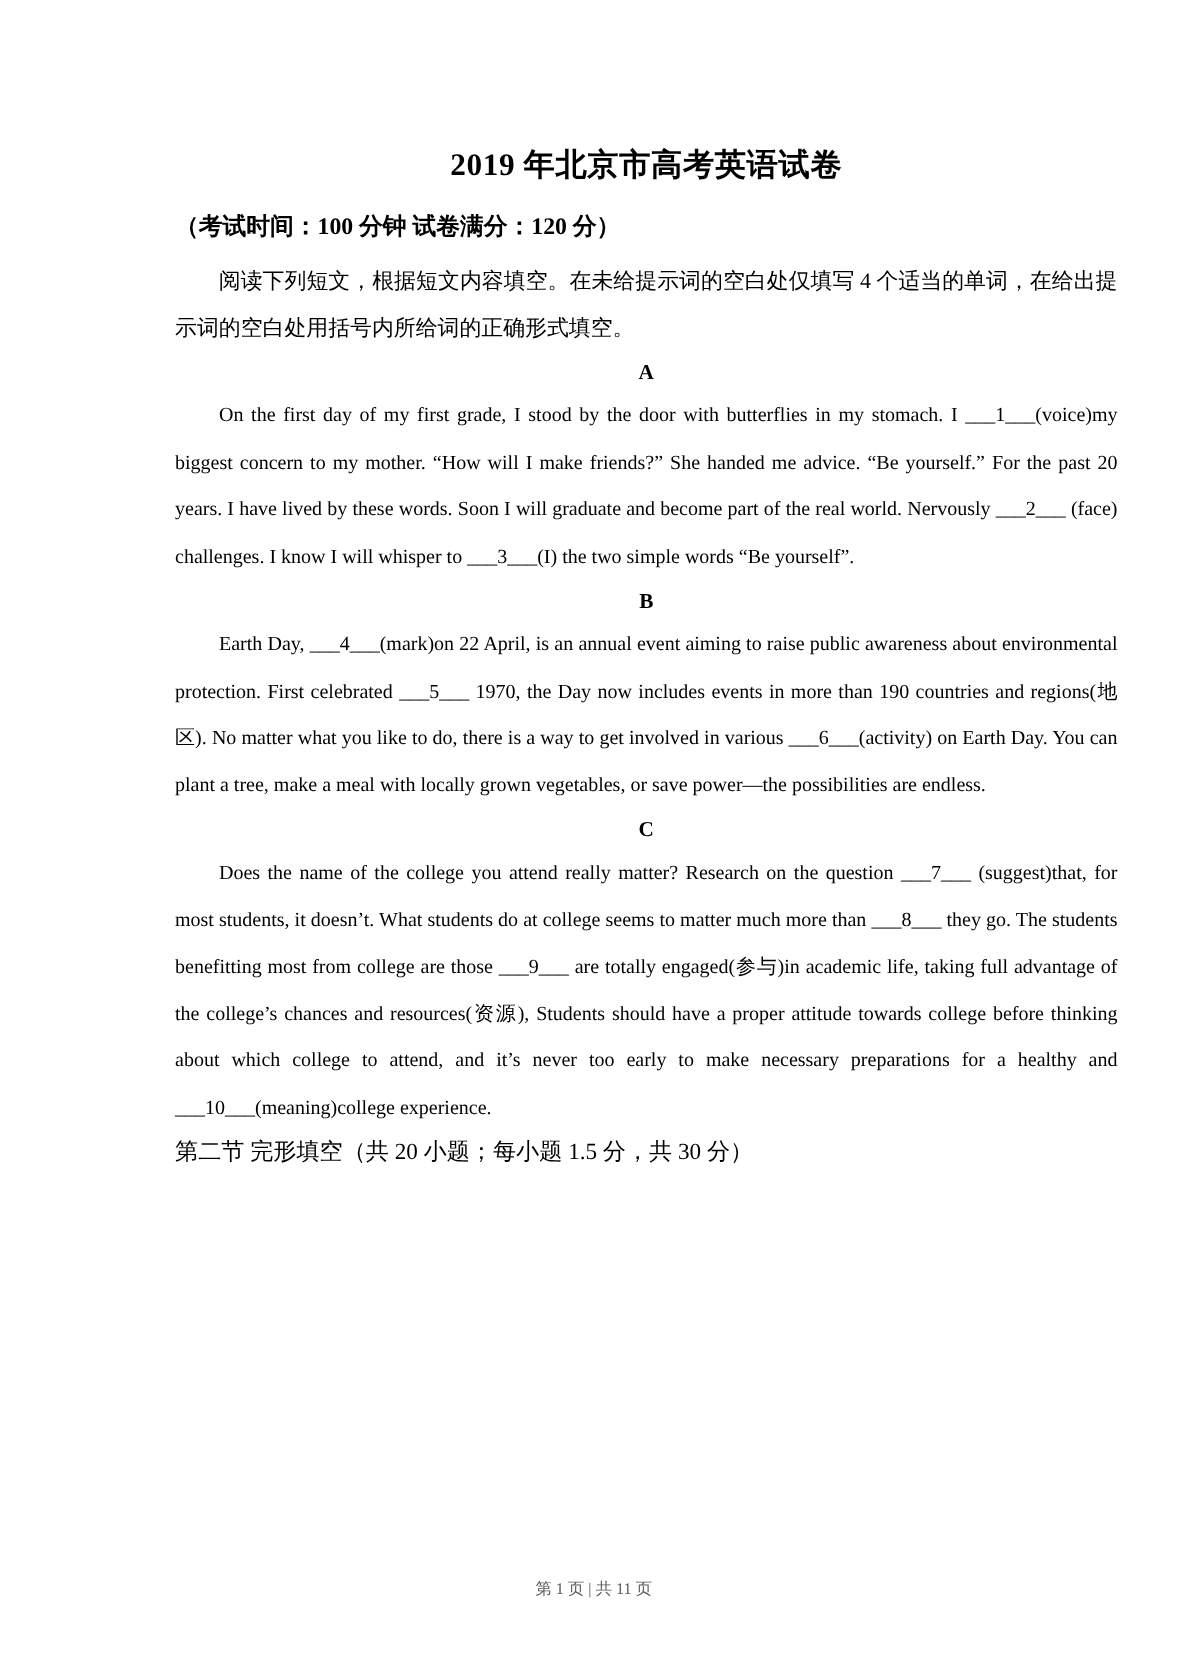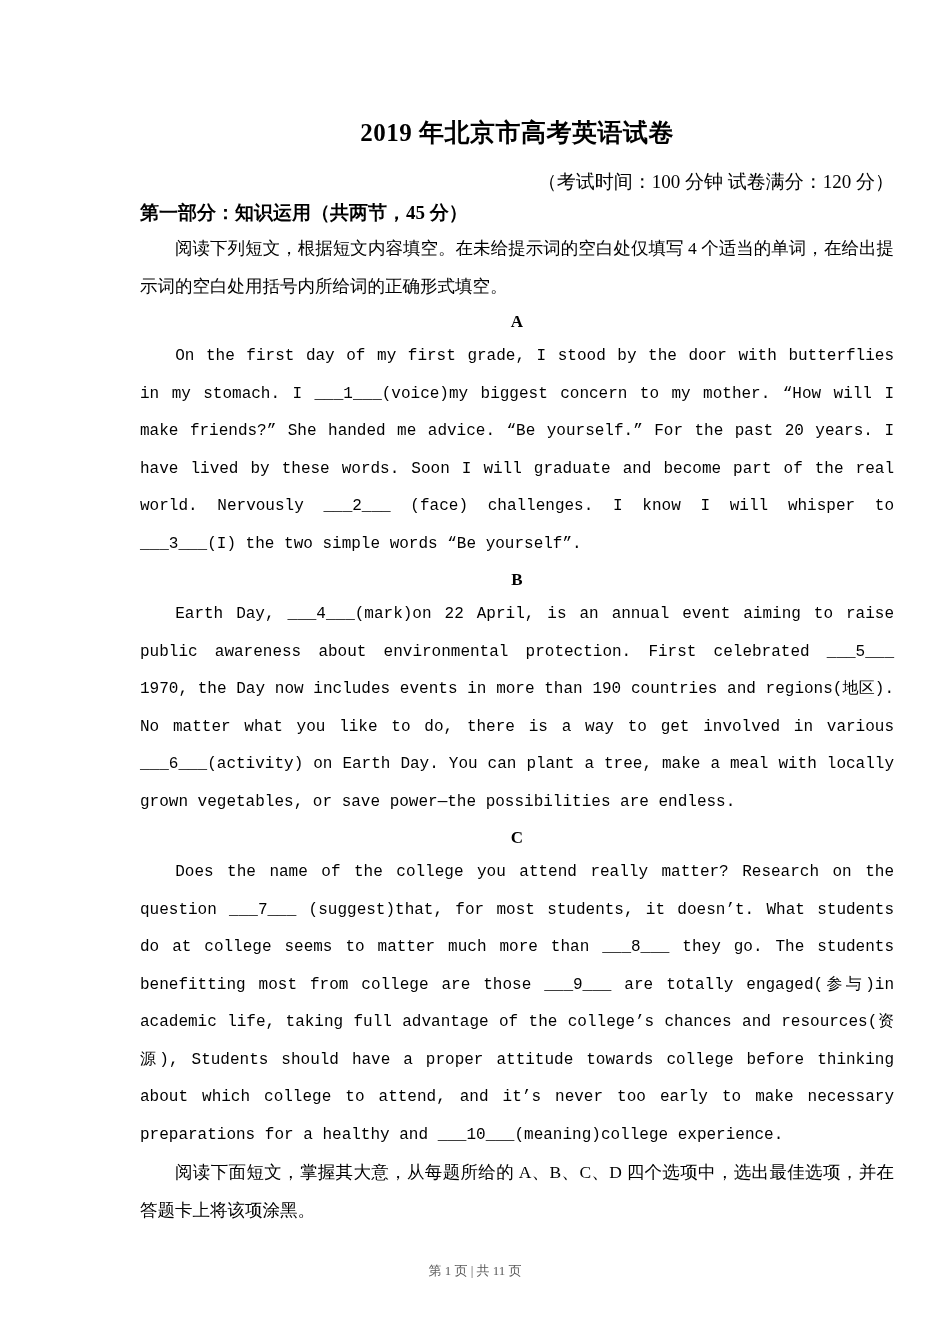--- a/index.html
+++ b/index.html
@@ -18,23 +18,24 @@
   .doc-title {
     font-size: 25px;
     font-weight: bold;
     text-align: center;
     line-height: 34px;
     margin-bottom: 18px;
     letter-spacing: 0.5px;
   }
   .doc-subtitle {
     font-size: 19px;
-    font-weight: normal;
-    text-align: right;
+    font-weight: bold;
+    text-align: left;
     line-height: 28px;
+    margin-bottom: 10px;
   }
   .part-heading {
     font-size: 19px;
     font-weight: bold;
     line-height: 34px;
   }
   .section-heading {
     font-size: 18.5px;
     font-weight: normal;
     line-height: 34px;
@@ -43,21 +44,20 @@
     font-size: 17.5px;
     line-height: 37.5px;
     text-align: justify;
     text-indent: 2em;
   }
   p.body-en {
     font-size: 16px;
     line-height: 37.5px;
     text-align: justify;
     text-indent: 2.2em;
-    font-family: Liberation Mono, monospace;
   }
   .passage-label {
     font-size: 17px;
     font-weight: bold;
     text-align: center;
     line-height: 33px;
   }
   .page-footer {
     position: absolute;
     bottom: 64px;
@@ -72,36 +72,35 @@
 </style>
 </head>
 <body>
 
 <div class="page">
 
   <div class="doc-title">2019 年北京市高考英语试卷</div>
 
   <div class="doc-subtitle">（考试时间：100 分钟  试卷满分：120 分）</div>
 
-  <div class="part-heading">第一部分：知识运用（共两节，45 分）</div>
 
 
   <p class="body-cn">阅读下列短文，根据短文内容填空。在未给提示词的空白处仅填写 4 个适当的单词，在给出提示词的空白处用括号内所给词的正确形式填空。</p>
 
   <div class="passage-label">A</div>
 
   <p class="body-en">On the first day of my first grade, I stood by the door with butterflies in my stomach. I ___1___(voice)my biggest concern to my mother. “How will I make friends?” She handed me advice. “Be yourself.” For the past 20 years. I have lived by these words. Soon I will graduate and become part of the real world. Nervously ___2___ (face) challenges. I know I will whisper to ___3___(I) the two simple words “Be yourself”.</p>
 
   <div class="passage-label">B</div>
 
   <p class="body-en">Earth Day, ___4___(mark)on 22 April, is an annual event aiming to raise public awareness about environmental protection. First celebrated ___5___ 1970, the Day now includes events in more than 190 countries and regions(地区). No matter what you like to do, there is a way to get involved in various ___6___(activity) on Earth Day. You can plant a tree, make a meal with locally grown vegetables, or save power—the possibilities are endless.</p>
 
   <div class="passage-label">C</div>
 
   <p class="body-en">Does the name of the college you attend really matter? Research on the question ___7___ (suggest)that, for most students, it doesn’t. What students do at college seems to matter much more than ___8___ they go. The students benefitting most from college are those ___9___ are totally engaged(参与)in academic life, taking full advantage of the college’s chances and resources(资源), Students should have a proper attitude towards college before thinking about which college to attend, and it’s never too early to make necessary preparations for a healthy and ___10___(meaning)college experience.</p>
 
+  <div class="section-heading">第二节 完形填空（共 20 小题；每小题 1.5 分，共 30 分）</div>
 
-  <p class="body-cn">阅读下面短文，掌握其大意，从每题所给的 A、B、C、D 四个选项中，选出最佳选项，并在答题卡上将该项涂黑。</p>
 
 
 </div>
 
 <div class="page-footer">第 1 页 | 共 11 页</div>
 
 </body></html>

